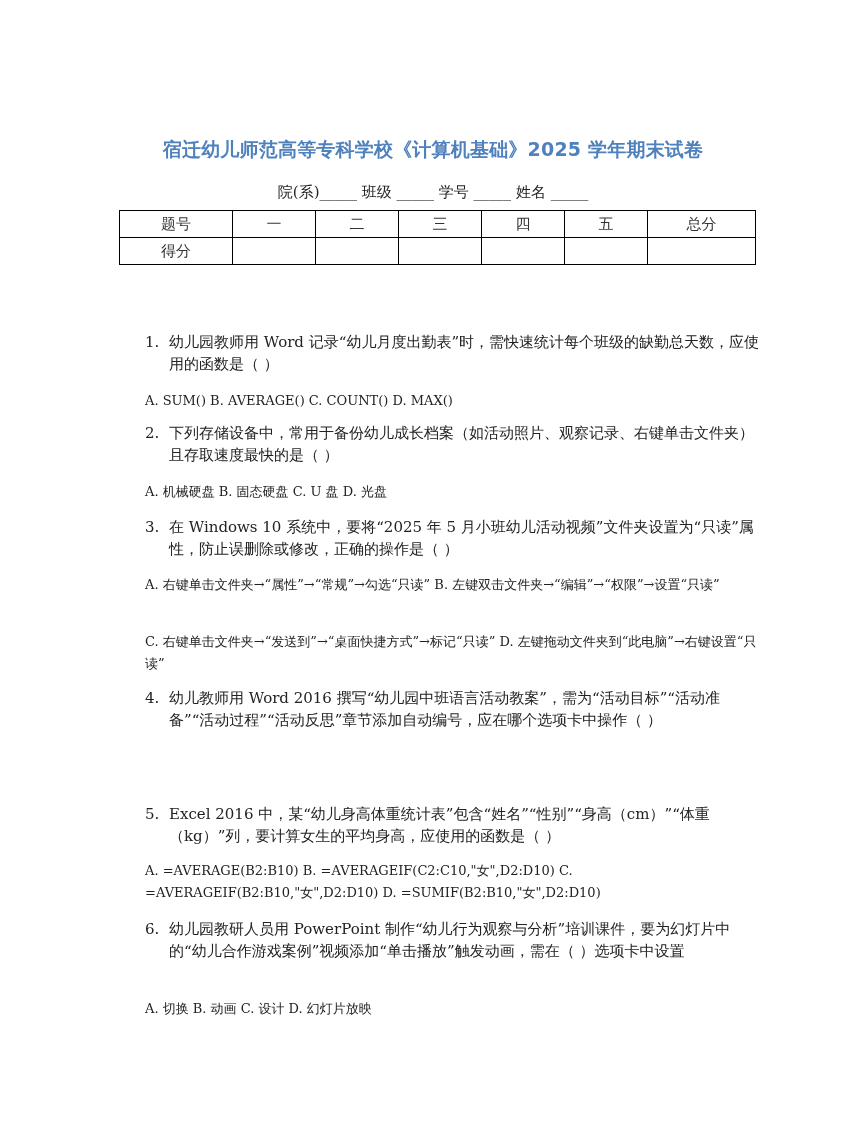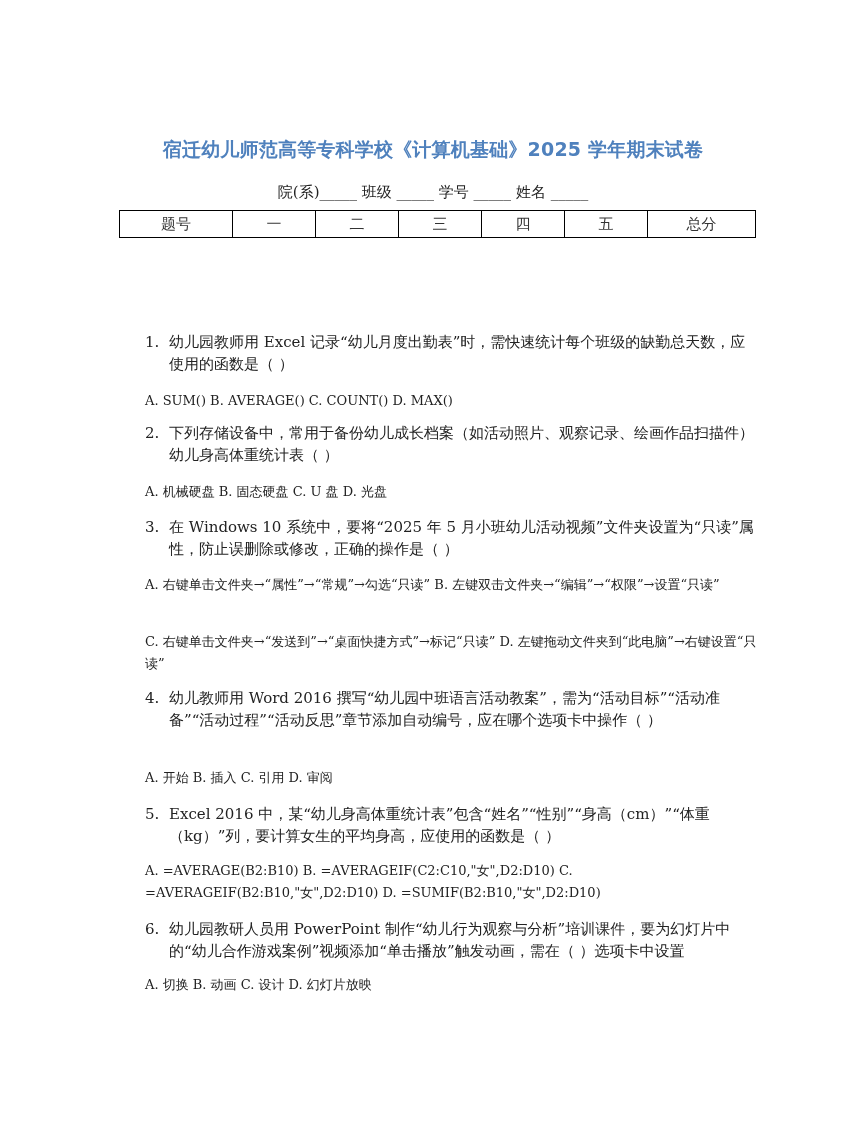--- a/index.html
+++ b/index.html
@@ -35,54 +35,62 @@
     <tbody>
         <tr>
       <td style="width:112px">题号</td>
       <td style="width:82px">一</td>
       <td style="width:82px">二</td>
       <td style="width:82px">三</td>
       <td style="width:82px">四</td>
       <td style="width:82px">五</td>
       <td>总分</td>
     </tr>
+    <tr>
+      <td>得分</td>
+      <td></td>
+      <td></td>
+      <td></td>
+      <td></td>
+      <td></td>
+      <td></td>
+    </tr>
   </tbody>
     </table>
 
 
   <div class="q" style="top:331px">
     <span class="num">1.</span>
-    <span class="text">幼儿园教师用 Excel 记录“幼儿月度出勤表”时，需快速统计每个班级的缺勤总天数，应使用的函数是（ ）</span>
+    <span class="text">幼儿园教师用 Word 记录“幼儿月度出勤表”时，需快速统计每个班级的缺勤总天数，应使用的函数是（ ）</span>
   </div>
   <div class="opt" style="top:390px">A. SUM() B. AVERAGE() C. COUNT() D. MAX()</div>
 
   <div class="q" style="top:422px">
     <span class="num">2.</span>
-    <span class="text">下列存储设备中，常用于备份幼儿成长档案（如活动照片、观察记录、绘画作品扫描件）幼儿身高体重统计表（ ）</span>
+    <span class="text">下列存储设备中，常用于备份幼儿成长档案（如活动照片、观察记录、右键单击文件夹）且存取速度最快的是（ ）</span>
   </div>
   <div class="opt" style="top:481px">A. 机械硬盘 B. 固态硬盘 C. U 盘 D. 光盘</div>
 
   <div class="q" style="top:516px">
     <span class="num">3.</span>
     <span class="text">在 Windows 10 系统中，要将“2025 年 5 月小班幼儿活动视频”文件夹设置为“只读”属性，防止误删除或修改，正确的操作是（ ）</span>
   </div>
   <div class="opt" style="top:574px">A. 右键单击文件夹→“属性”→“常规”→勾选“只读” B. 左键双击文件夹→“编辑”→“权限”→设置“只读”</div>
   <div class="opt" style="top:631px">C. 右键单击文件夹→“发送到”→“桌面快捷方式”→标记“只读” D. 左键拖动文件夹到“此电脑”→右键设置“只读”</div>
 
   <div class="q" style="top:687px">
     <span class="num">4.</span>
     <span class="text">幼儿教师用 Word 2016 撰写“幼儿园中班语言活动教案”，需为“活动目标”“活动准备”“活动过程”“活动反思”章节添加自动编号，应在哪个选项卡中操作（ ）</span>
   </div>
-  <div class="opt" style="top:767px">A. 开始 B. 插入 C. 引用 D. 审阅</div>
 
   <div class="q" style="top:803px">
     <span class="num">5.</span>
     <span class="text">Excel 2016 中，某“幼儿身高体重统计表”包含“姓名”“性别”“身高（cm）”“体重（kg）”列，要计算女生的平均身高，应使用的函数是（ ）</span>
   </div>
   <div class="opt" style="top:860px">A. =AVERAGE(B2:B10) B. =AVERAGEIF(C2:C10,"女",D2:D10) C. =AVERAGEIF(B2:B10,"女",D2:D10) D. =SUMIF(B2:B10,"女",D2:D10)</div>
 
   <div class="q" style="top:918px">
     <span class="num">6.</span>
     <span class="text">幼儿园教研人员用 PowerPoint 制作“幼儿行为观察与分析”培训课件，要为幻灯片中的“幼儿合作游戏案例”视频添加“单击播放”触发动画，需在（ ）选项卡中设置</span>
   </div>
-  <div class="opt" style="top:974px">A. 切换 B. 动画 C. 设计 D. 幻灯片放映</div>
+  <div class="opt" style="top:998px">A. 切换 B. 动画 C. 设计 D. 幻灯片放映</div>
 
 </div>
 
 </body></html>

